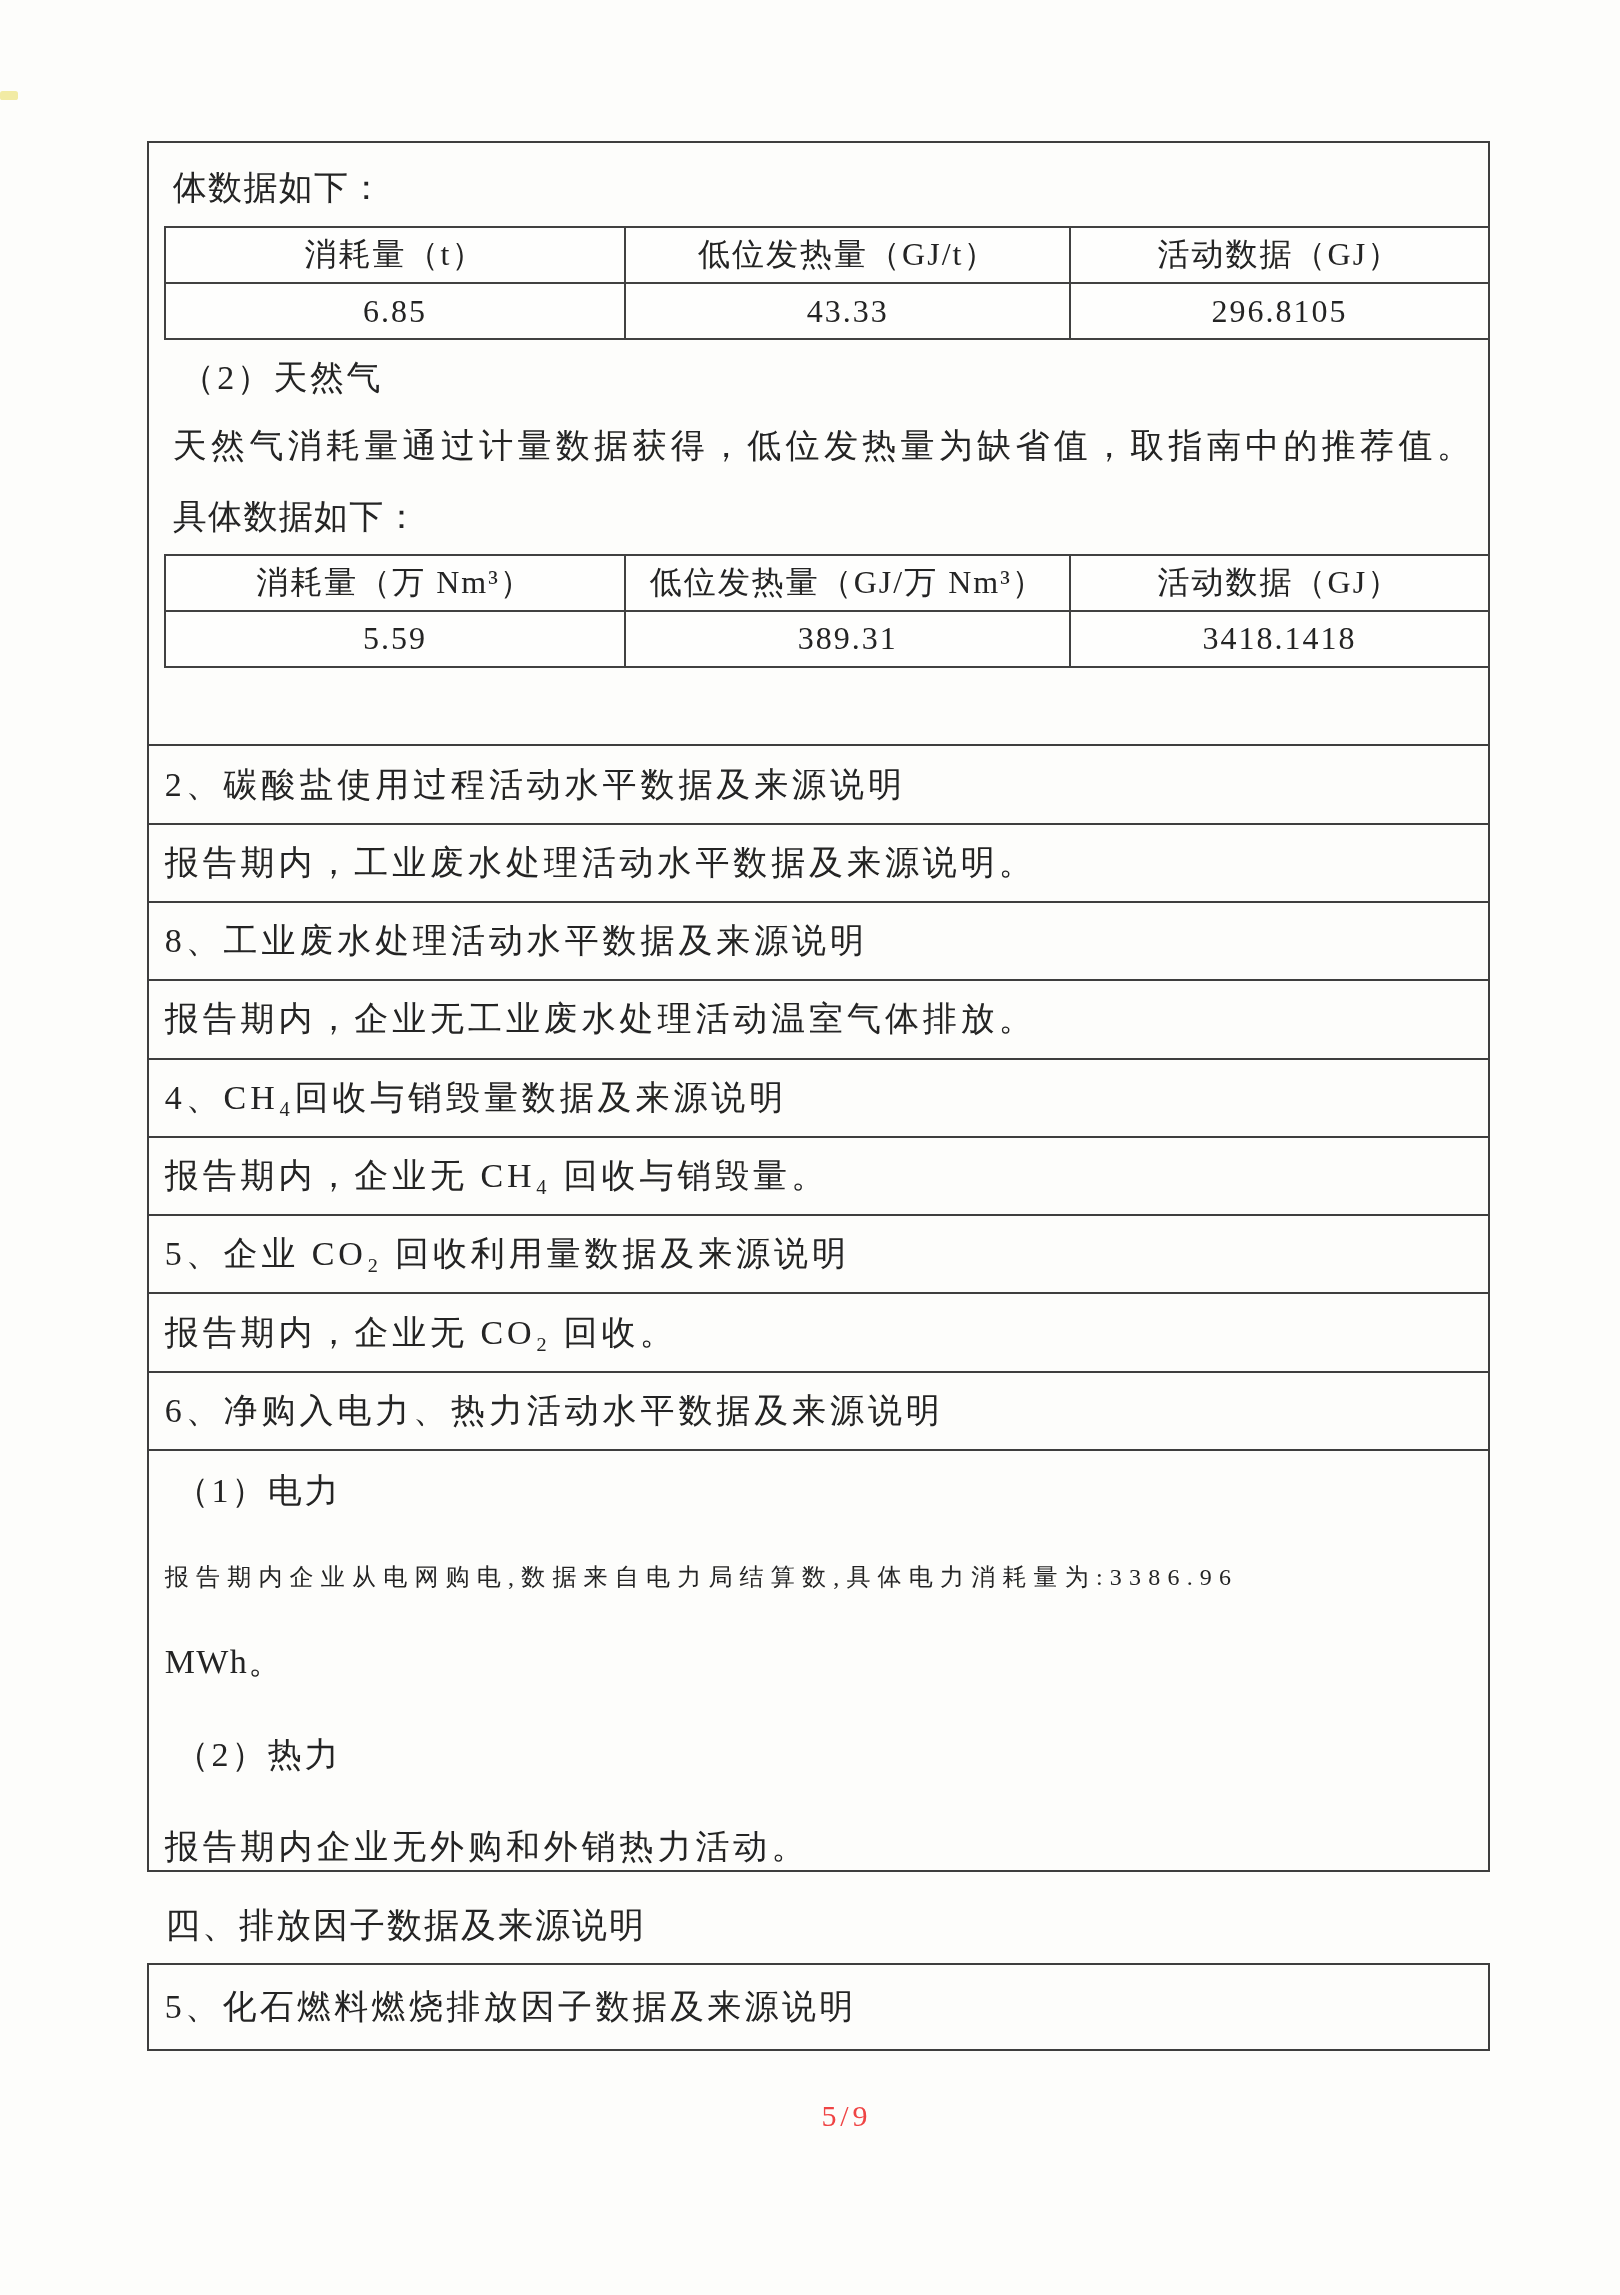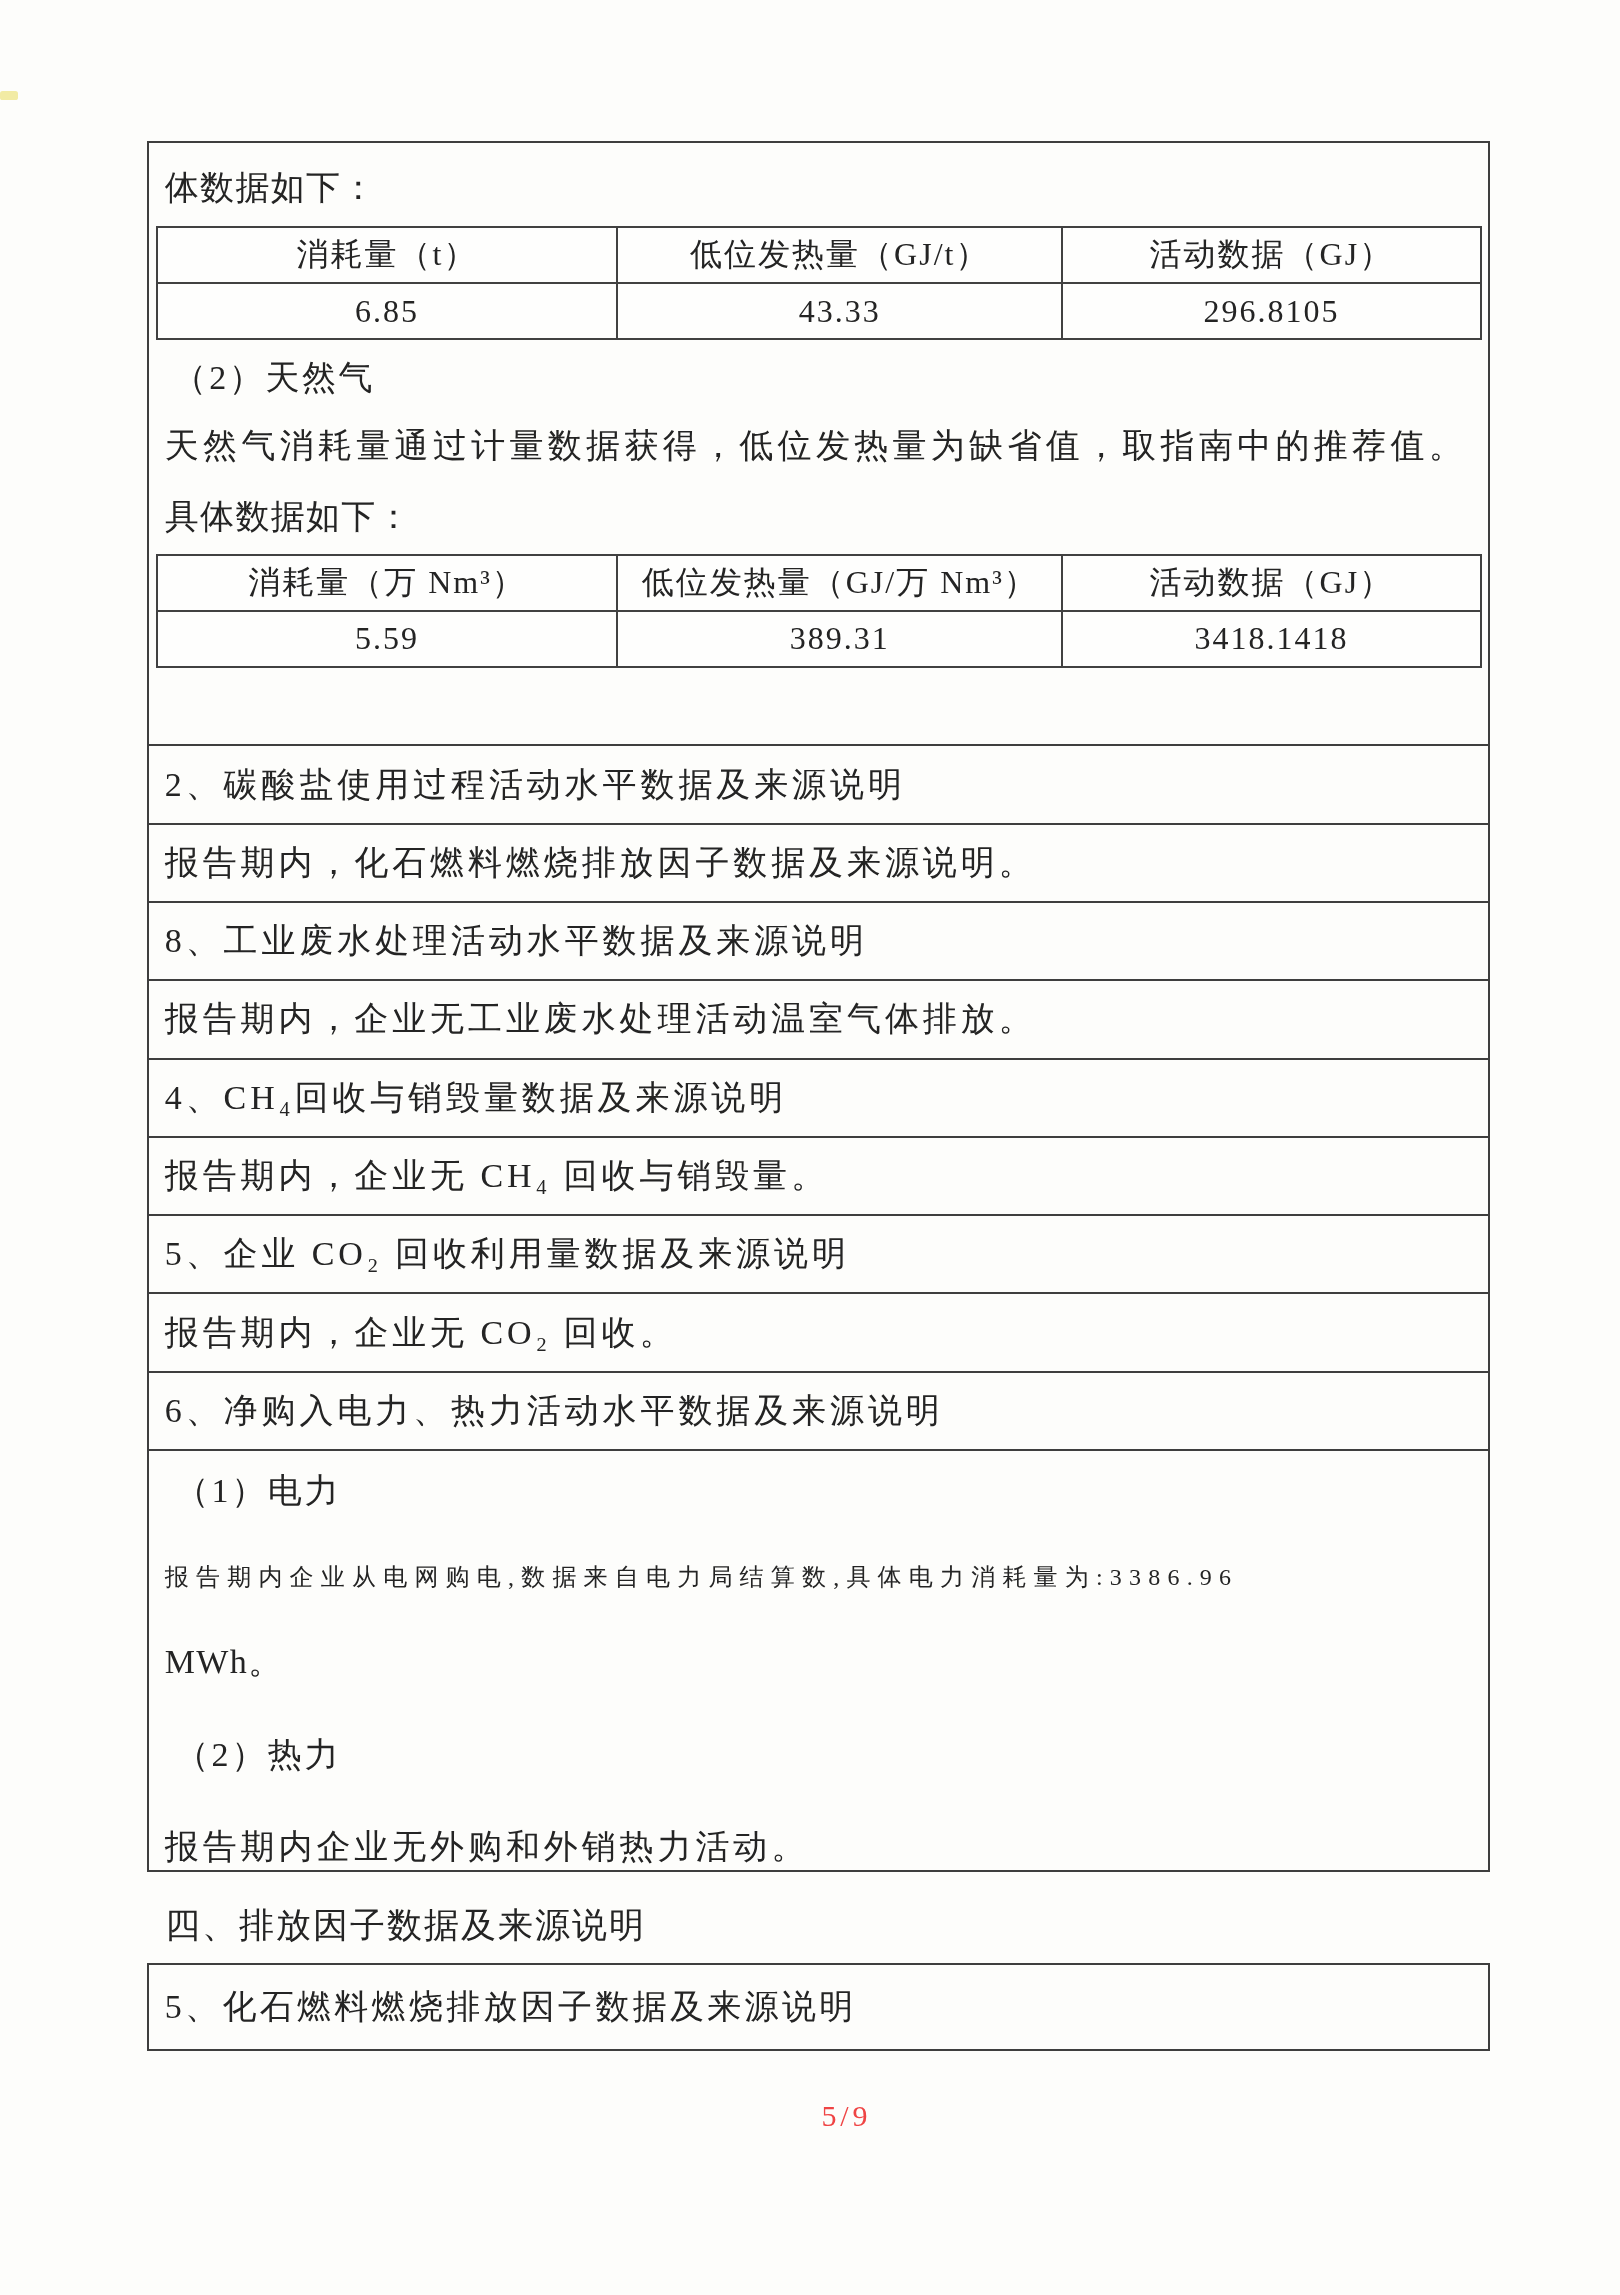--- a/index.html
+++ b/index.html
@@ -21,21 +21,21 @@
   }
 
   
   .main-box {
     position:absolute; left:147px; top:141px;
     width:1343px; height:1731px;
     border:2px solid #3e3e3e;
     display:flex; flex-direction:column;
   }
 
-  .upper { height:670px; }
+  .upper { height:670px;padding-left:8px; }
 
   .p { font-size:34px; line-height:1.22; letter-spacing:1.3px; }
   .intro-line   { margin:23.6px 0 0 15.8px; }
   .sub-head     { margin:17px 0 0 23.6px; letter-spacing:2.6px; }
   .desc         { margin:26px 13px 0 15.8px; letter-spacing:4.3px; }
   .data-intro   { margin:30px 0 0 15.8px; }
 
   .dtable {
     width:1326px; margin:18.4px 0 0 6.6px;
     border-collapse:collapse; table-layout:fixed;
@@ -141,21 +141,21 @@
         <tr>
           <td>5.59</td>
           <td>389.31</td>
           <td>3418.1418</td>
         </tr>
       </tbody>
     </table>
   </div>
 
   <div class="section">2、碳酸盐使用过程活动水平数据及来源说明</div>
-  <div class="section">报告期内，化石燃料燃烧排放因子数据及来源说明。</div>
+  <div class="section">报告期内，工业废水处理活动水平数据及来源说明。</div>
 
   <div class="section">8、工业废水处理活动水平数据及来源说明</div>
   <div class="section">报告期内，企业无工业废水处理活动温室气体排放。</div>
 
   <div class="section">4、CH₄回收与销毁量数据及来源说明</div>
   <div class="section">报告期内，企业无 CH₄ 回收与销毁量。</div>
 
   <div class="section">5、企业 CO₂ 回收利用量数据及来源说明</div>
   <div class="section">报告期内，企业无 CO₂ 回收。</div>
 

